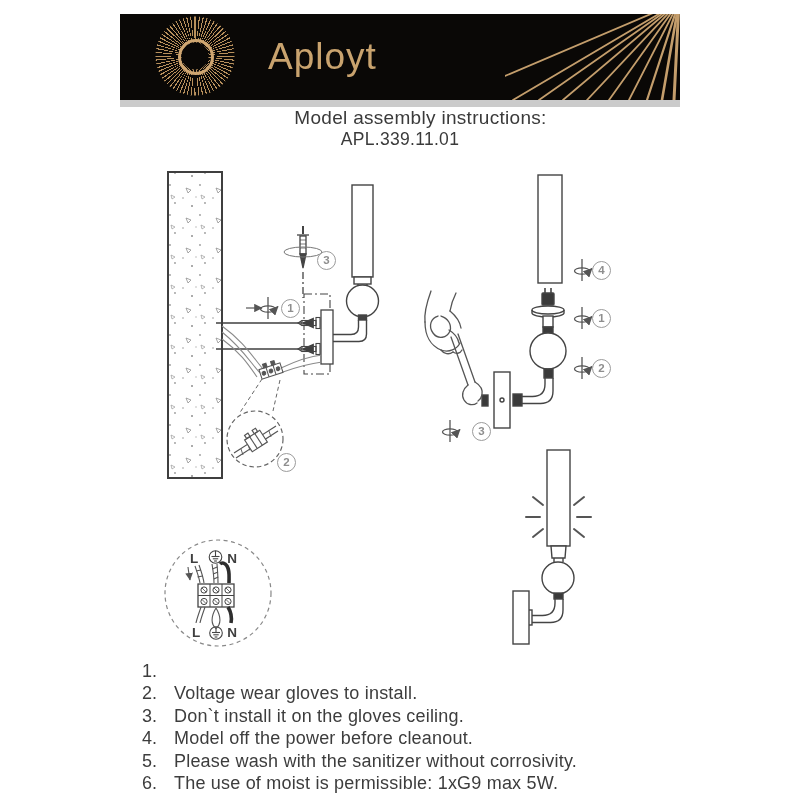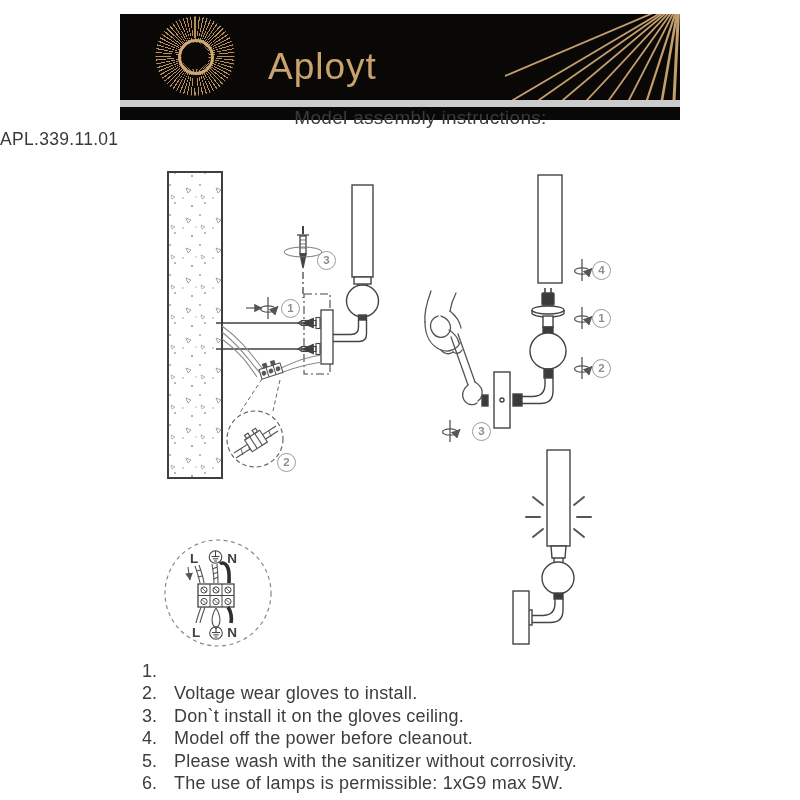--- a/index.html
+++ b/index.html
@@ -1,32 +1,32 @@
 <!DOCTYPE html>
 <html><head>
 <meta charset="utf-8">
 <style>
   html,body{margin:0;padding:0;}
   body{width:800px;height:800px;background:#ffffff;font-family:"Liberation Sans",sans-serif;position:relative;overflow:hidden;}
   .page{position:absolute;inset:0;}
 
   
-  .banner{position:absolute;left:120px;top:14px;width:560px;height:106px;background:#0a0806;overflow:hidden;}
+  .banner{position:absolute;left:120px;top:14px;width:560px;height:86px;background:#0a0806;overflow:hidden;}
   .banner-shadow{position:absolute;left:120px;top:100px;width:560px;height:7px;background:#cbcbcb;}
   .sunburst{position:absolute;left:32px;top:-1px;width:86px;height:86px;border-radius:50%;
     background:repeating-conic-gradient(from 0deg,#b8905c 0deg 1.7deg,rgba(0,0,0,0) 1.7deg 5.6deg);
     -webkit-mask:radial-gradient(circle,rgba(0,0,0,0) 0 13px,#000 14px 39px,rgba(0,0,0,0) 40px);
     mask:radial-gradient(circle,rgba(0,0,0,0) 0 13px,#000 14px 39px,rgba(0,0,0,0) 40px);}
   .sunring{position:absolute;left:58px;top:25px;width:30px;height:30px;border-radius:50%;border:3px solid #cfa671;}
   .brand{position:absolute;left:148px;top:50%;transform:translateY(-50%);color:#c9a36e;font-size:37px;font-weight:300;letter-spacing:1px;}
   .corner-rays{position:absolute;right:0;top:0;}
 
   
   .title{position:absolute;left:0;right:0;top:107px;text-align:center;color:#3a3a3a;font-size:19px;font-weight:500;letter-spacing:.3px;padding-left:41px;}
-  .model{position:absolute;left:0;right:0;top:129px;color:#3a3a3a;font-size:17.5px;font-weight:500;letter-spacing:.3px;}
+  .model{position:absolute;left:0;right:0;top:129px;text-align:center;color:#3a3a3a;font-size:17.5px;font-weight:500;letter-spacing:.3px;}
 
   
   .diagram-svg{position:absolute;left:0;top:0;}
   .callout{position:absolute;width:17px;height:17px;border:1.4px solid #9b9b9b;border-radius:50%;
     color:#8e8e8e;font-size:11.5px;font-weight:600;display:flex;align-items:center;justify-content:center;line-height:1;background:rgba(255,255,255,.6);}
   .wlabel{position:absolute;transform:translate(-50%,-50%);font-size:13.5px;font-weight:600;color:#3f3f3f;}
 
   
   .instructions{position:absolute;left:142px;top:660px;width:540px;color:#3d3d3d;font-size:18px;font-weight:500;}
   .instr-row{display:flex;height:22.5px;align-items:center;}
@@ -311,17 +311,17 @@
     <div class="instr-row">
       <span class="instr-num">4.</span>
       <span class="instr-text">Model off the power before cleanout.</span>
     </div>
     <div class="instr-row">
       <span class="instr-num">5.</span>
       <span class="instr-text">Please wash with the sanitizer without corrosivity.</span>
     </div>
     <div class="instr-row">
       <span class="instr-num">6.</span>
-      <span class="instr-text">The use of lamps is permissible: 1xG9 max 5W.</span>
+      <span class="instr-text">The use of moist is permissible: 1xG9 max 5W.</span>
     </div>
   </div>
 
 </div>
 
 </body></html>

